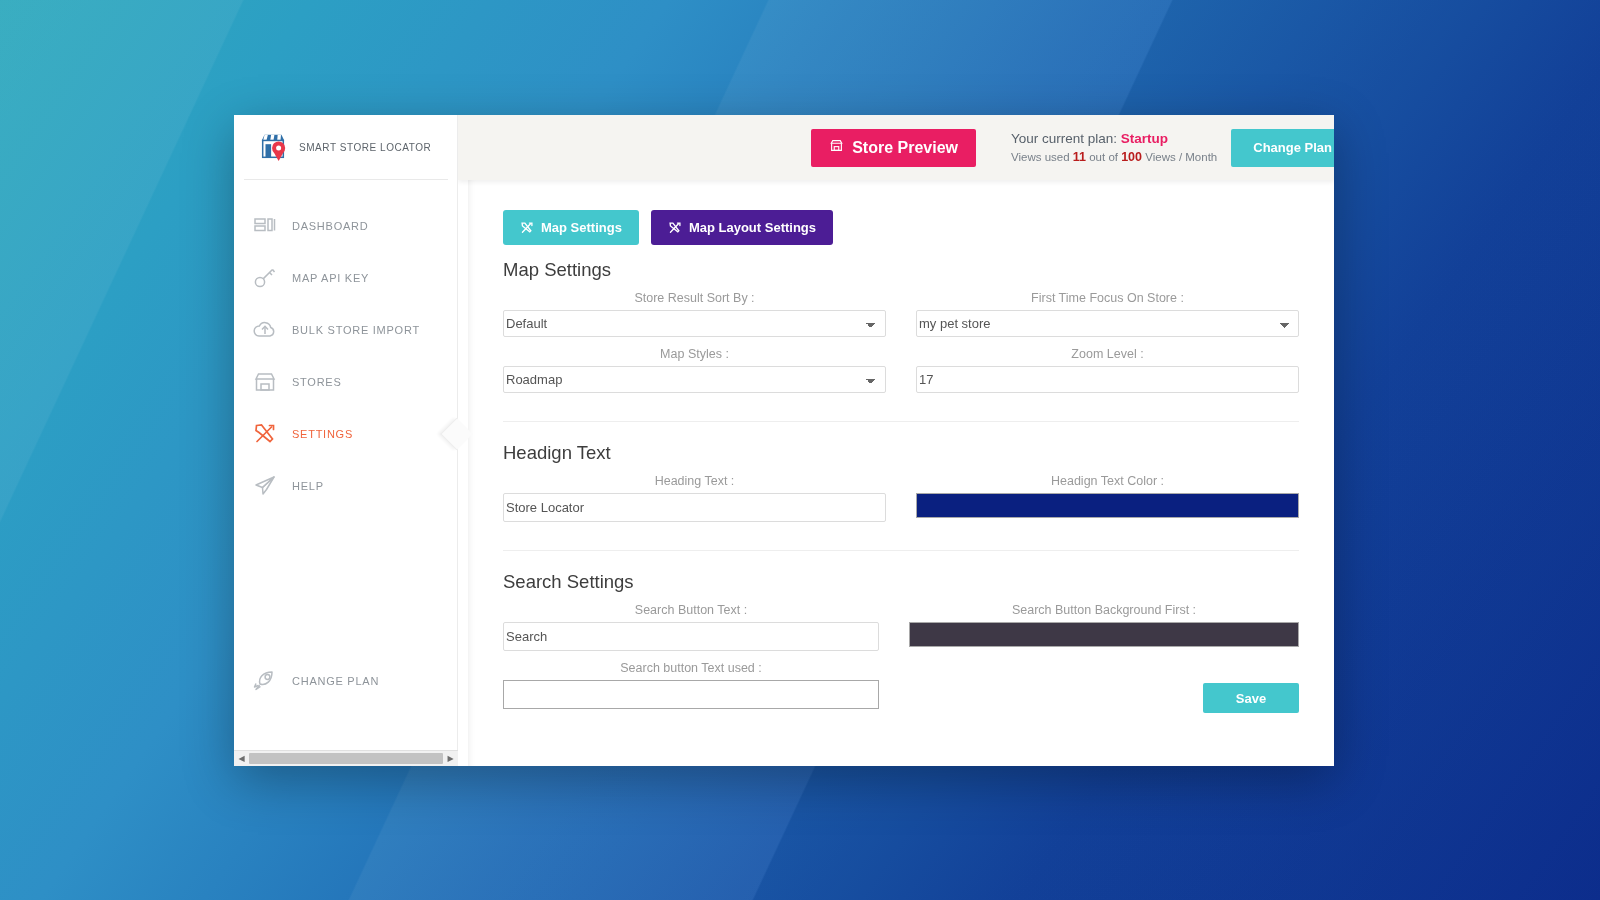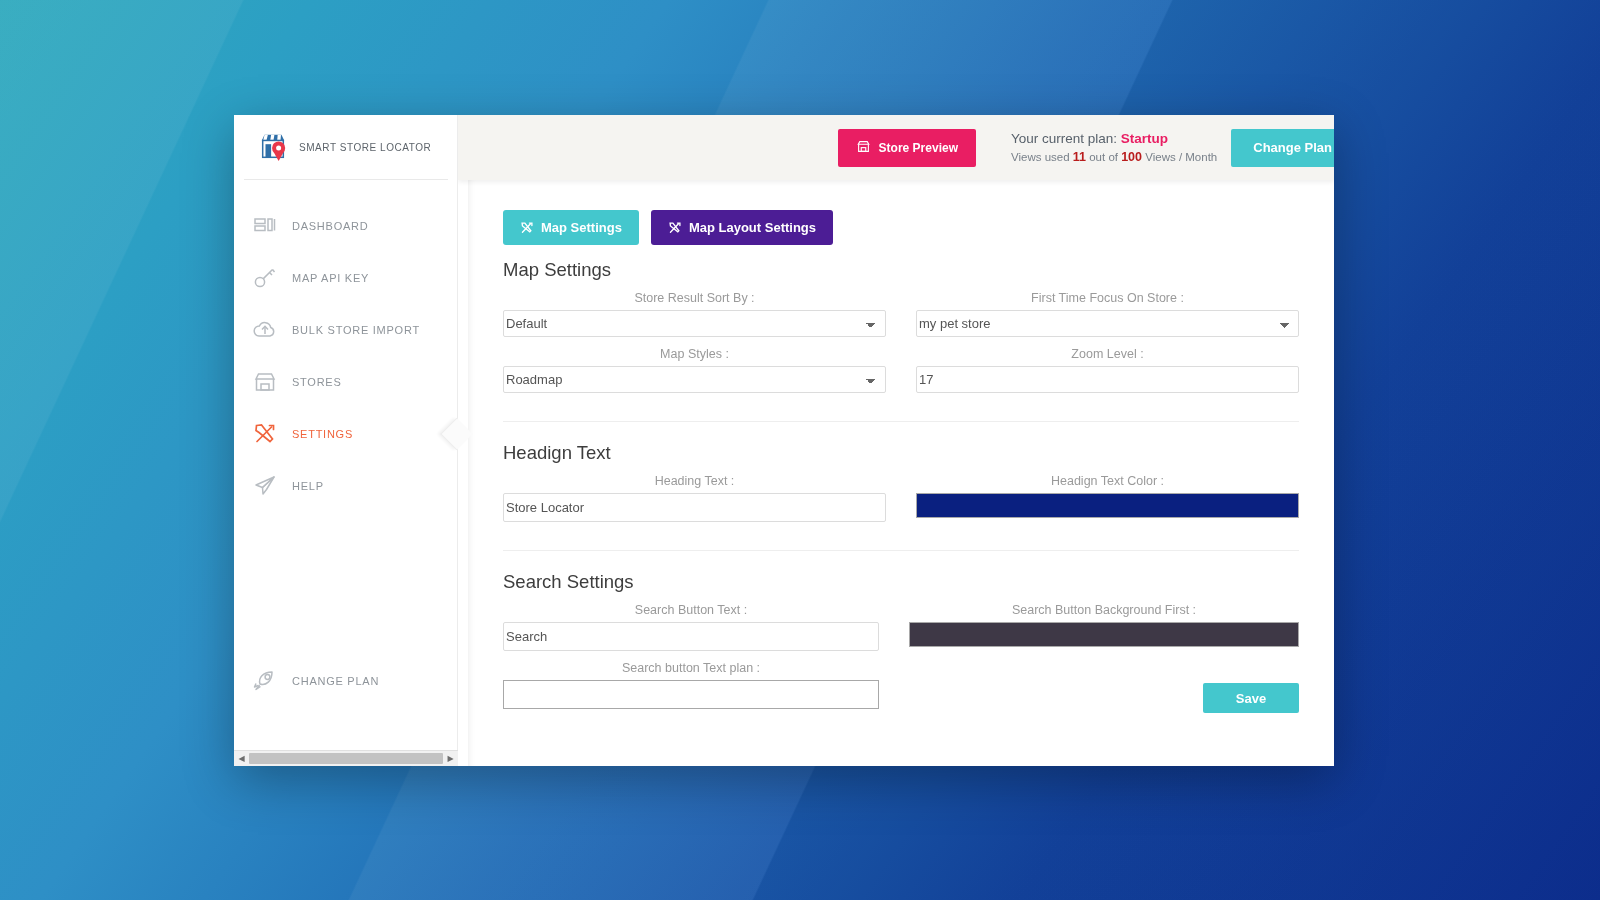--- a/index.html
+++ b/index.html
@@ -81,21 +81,21 @@
   #topbar {
     position: absolute; left: 224px; top: 0;
     width: 876px; height: 65px;
     background: #f5f4f1;
     box-shadow: 0 2px 5px rgba(0,0,0,0.07);
     display: flex; align-items: center; justify-content: flex-end;
     padding-right: 0; z-index: 3;
   }
   #store-preview-btn {
     background: #e91e63; color: #fff; border: none;
-    height: 38px; padding: 0 18px; font-size: 12px; font-weight: bold;
+    height: 38px; padding: 0 18px; font-size: 16px; font-weight: bold;
     display: flex; align-items: center; gap: 8px; cursor: pointer;
     font-family: "Liberation Sans", sans-serif; border-radius: 2px;
     margin-right: 35px;
   }
   #plan-info { text-align: left; margin-right: 14px; }
   #plan-info .plan-line1 { font-size: 13.5px; color: #58616b; white-space: nowrap; }
   #plan-info .plan-line1 b { color: #e91e63; font-weight: bold; }
   #plan-info .plan-line2 { font-size: 11.5px; color: #79818a; margin-top: 4px; white-space: nowrap; }
   #plan-info .plan-line2 b { color: #b91c1c; font-weight: bold; font-size: 12.5px; text-align: center; }
   #change-plan-btn {
@@ -381,21 +381,21 @@
 
     <section class="section">
       <h2 class="section-title">Search Settings</h2>
       <div class="row">
         <div class="col">
           <div class="fld fld-tall">
             <label class="fld-label">Search Button Text :</label>
             <input class="fld-input" type="text" value="Search" style="">
           </div>
           <div class="fld">
-            <label class="fld-label">Search button Text plan :</label>
+            <label class="fld-label">Search button Text used :</label>
             <span class="color-empty"></span>
           </div>
         </div>
         <div class="col">
           <div class="fld">
             <label class="fld-label">Search Button Background First :</label>
             <span class="color-swatch" style="background: rgb(62, 56, 70);"></span>
           </div>
           <div class="save-wrap">
             <button id="save-btn">Save</button>

